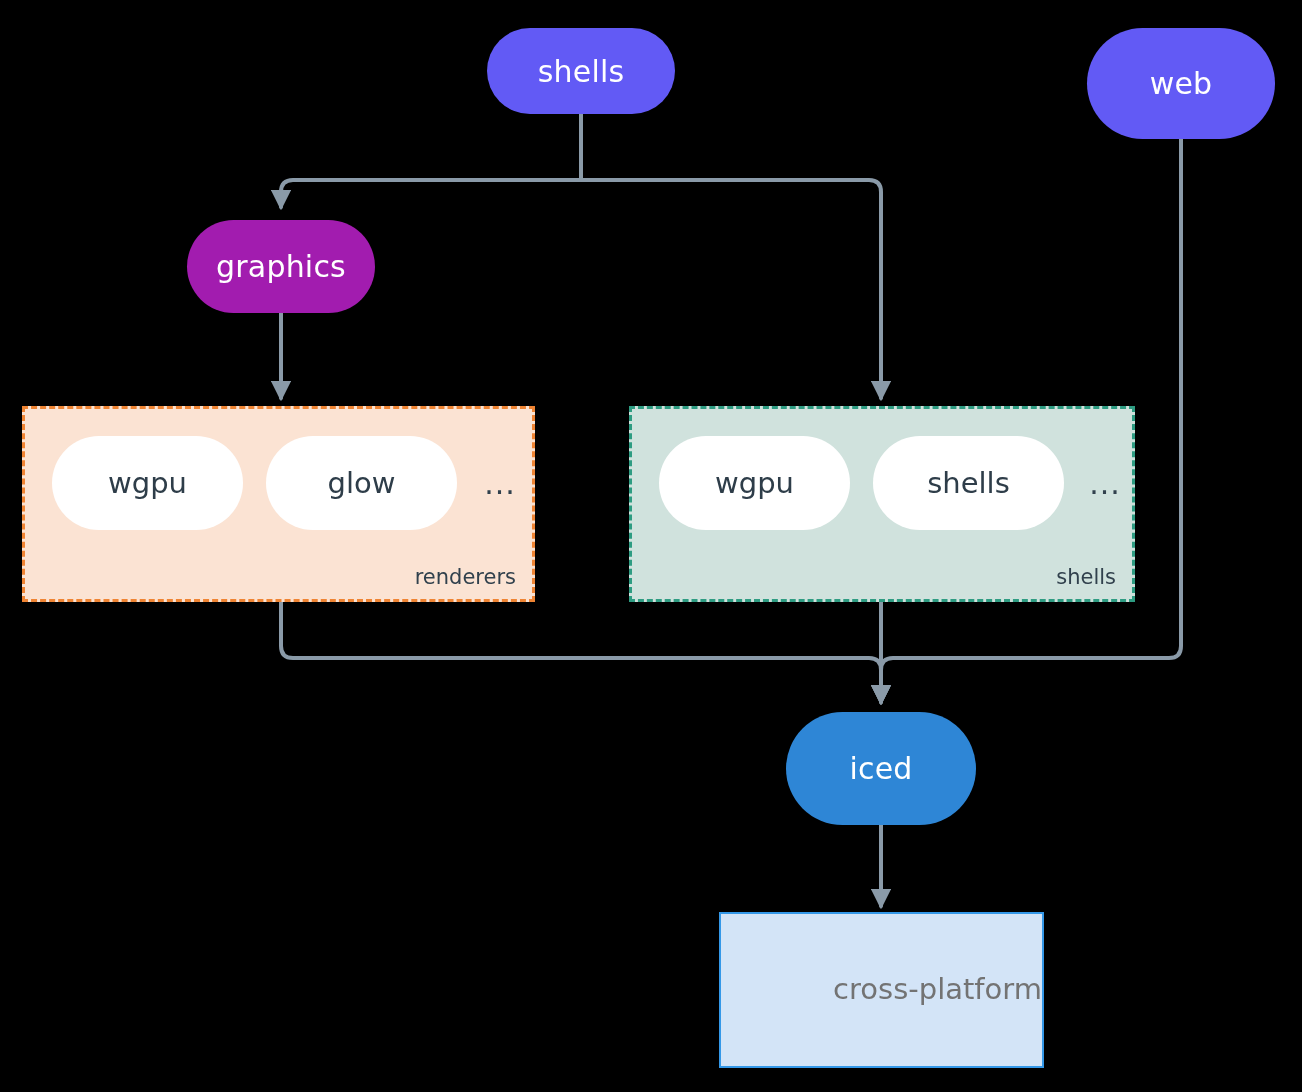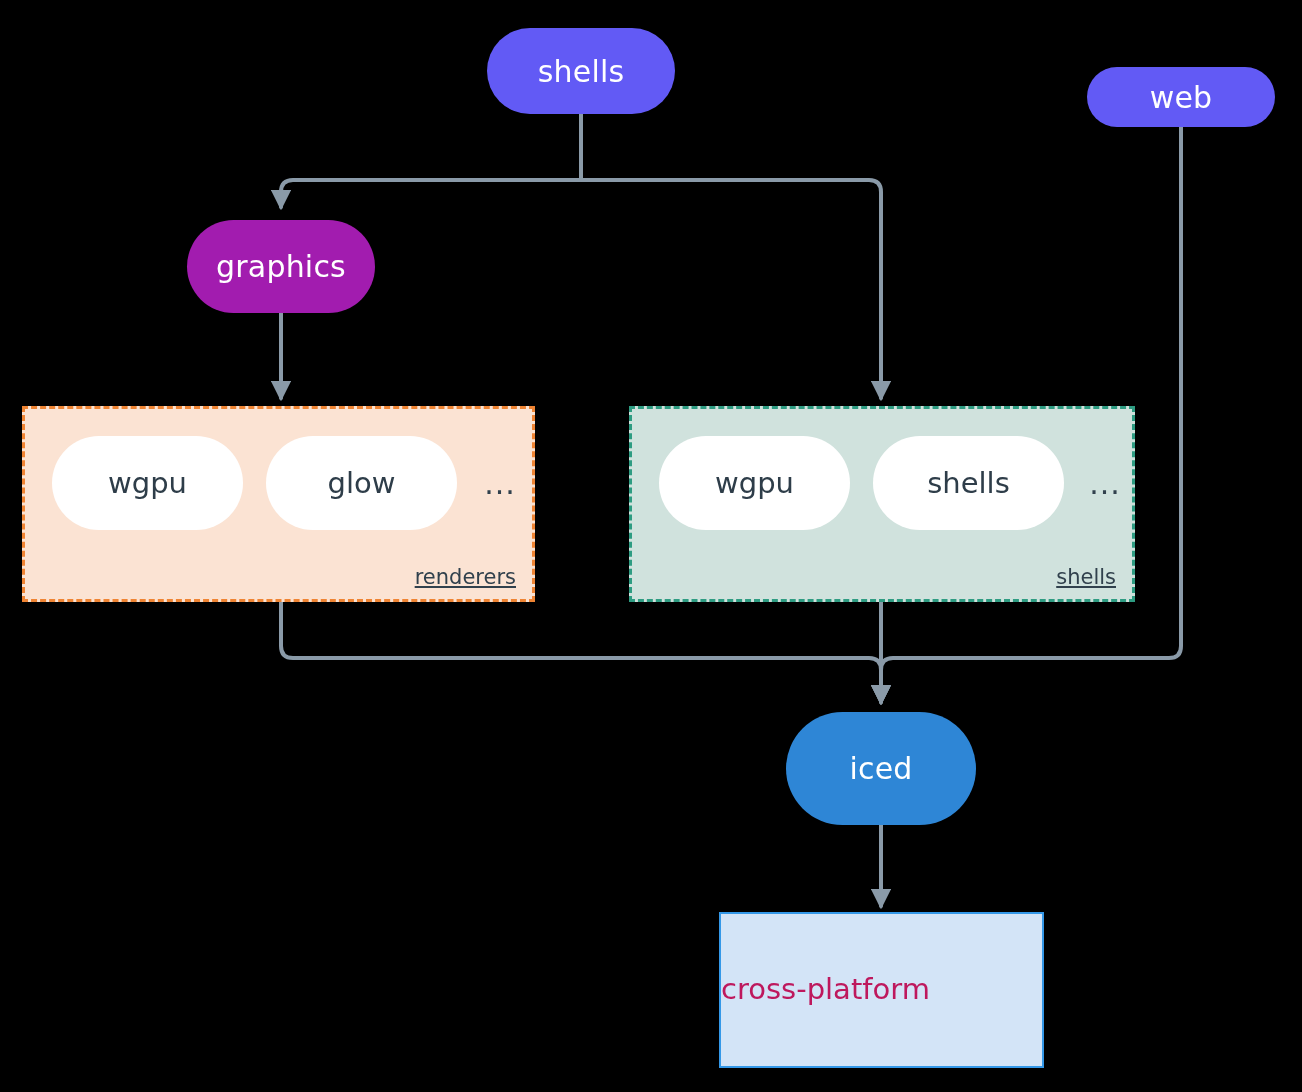--- a/index.html
+++ b/index.html
@@ -55,21 +55,20 @@
   .group-shells {
     background: #d0e2dd;
     border-color: #2e9c82;
   }
   .group-label {
     position: absolute;
     right: 16px;
     bottom: 10px;
     font-size: 21px;
     color: #31414d;
-    text-decoration: underline;
   }
   .chip {
     position: absolute;
     display: flex;
     align-items: center;
     justify-content: center;
     background: #ffffff;
     border-radius: 999px;
     color: #2e3d49;
     font-size: 29px;
@@ -82,24 +81,24 @@
     justify-content: center;
     color: #31414d;
     font-size: 30px;
     letter-spacing: 1px;
   }
   .rect-box {
     position: absolute;
     box-sizing: border-box;
     display: flex;
     align-items: center;
-    justify-content: flex-start;
+    justify-content: flex-end;
     background: #d3e4f7;
     border: 2px solid #3498e8;
-    color: #be185d;
+    color: #737373;
     font-size: 29px;
     line-height: 1.7;
     text-align: center;
   }
 </style>
 </head>
 <body>
 
 <div id="canvas">
 
@@ -126,21 +125,21 @@
       <path d="M 1181 114 L 1181 646 Q 1181 658 1169 658 L 893 658 Q 881 658 881 670 L 881 702" marker-end="url(#arrow)"></path>
 
       <path d="M 881 800 L 881 906" marker-end="url(#arrow)"></path>
     </g>
   </svg>
 
   <div class="node pill pill-native" style="left:487px; top:28px; width:188px; height:86px;">
     <span>shells</span>
   </div>
 
-  <div class="node pill pill-web" style="left:1087px; top:28px; width:188px; height:60px;margin-top:39px;">
+  <div class="node pill pill-web" style="left:1087px; top:28px; width:188px; height:111px;">
     <span>web</span>
   </div>
 
   <div class="node pill pill-graphics" style="left:187px; top:220px; width:188px; height:93px;">
     <span>graphics</span>
   </div>
 
   <div class="group group-renderers" style="left:22px; top:406px; width:513px; height:196px;">
     <div class="chip" style="left:27px; top:27px; width:191px; height:94px;">
       <span>wgpu</span>

